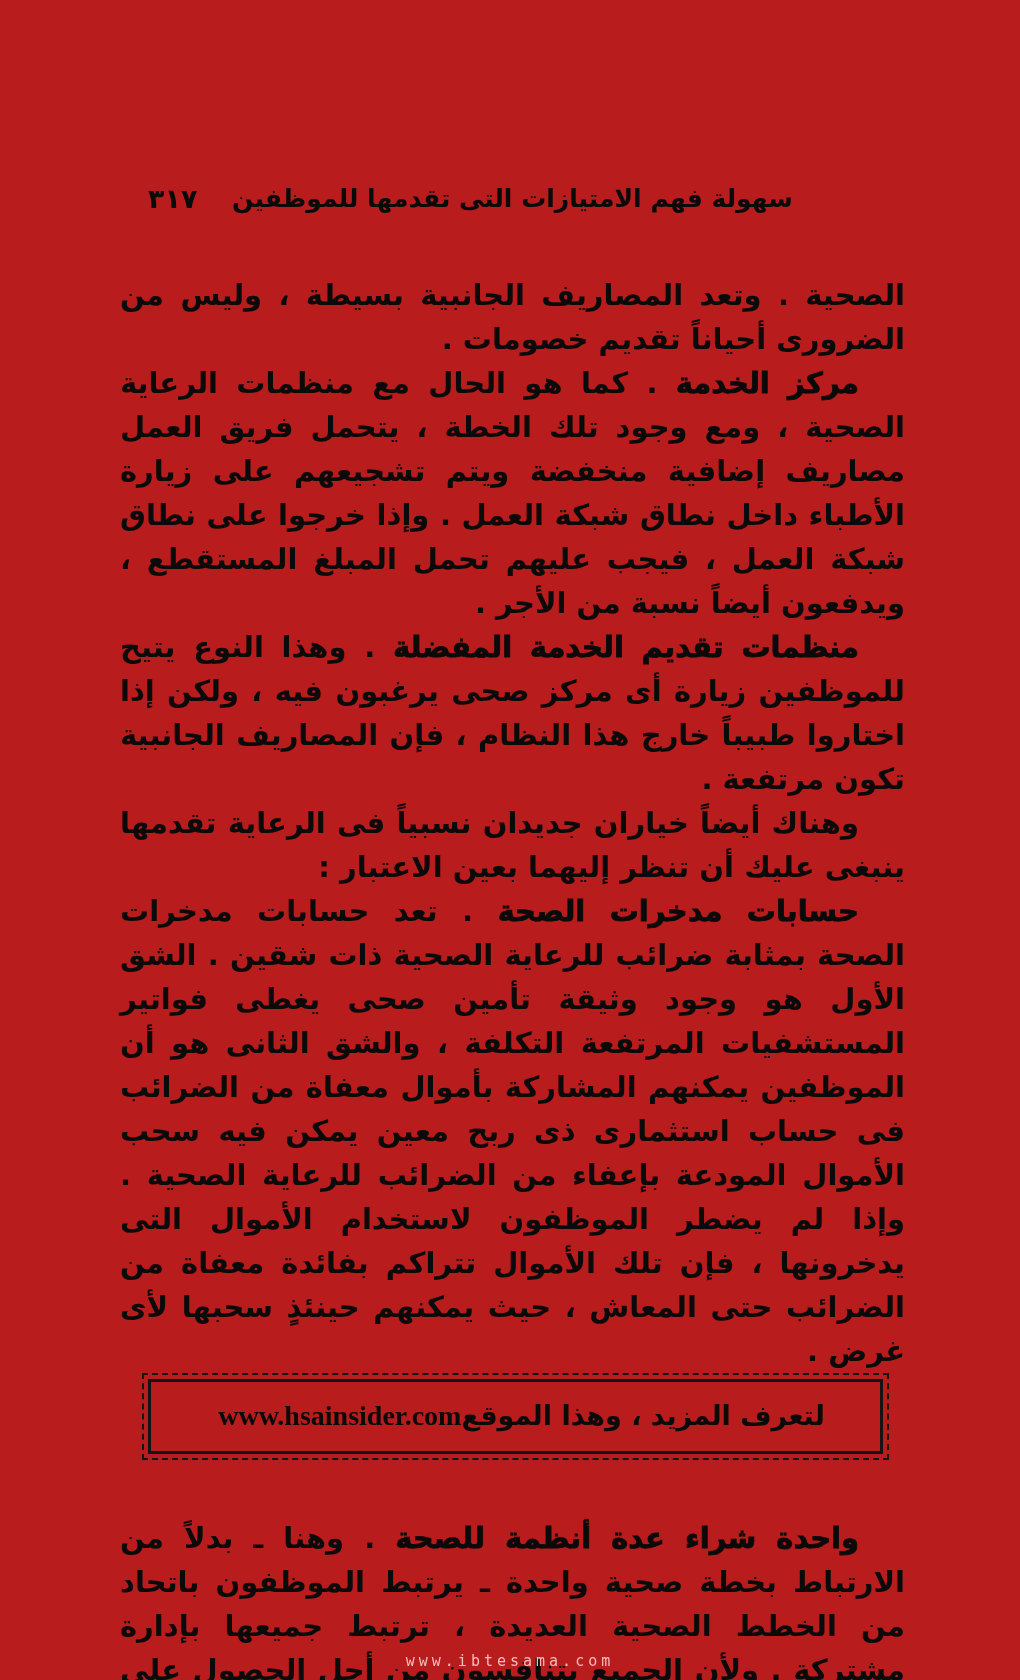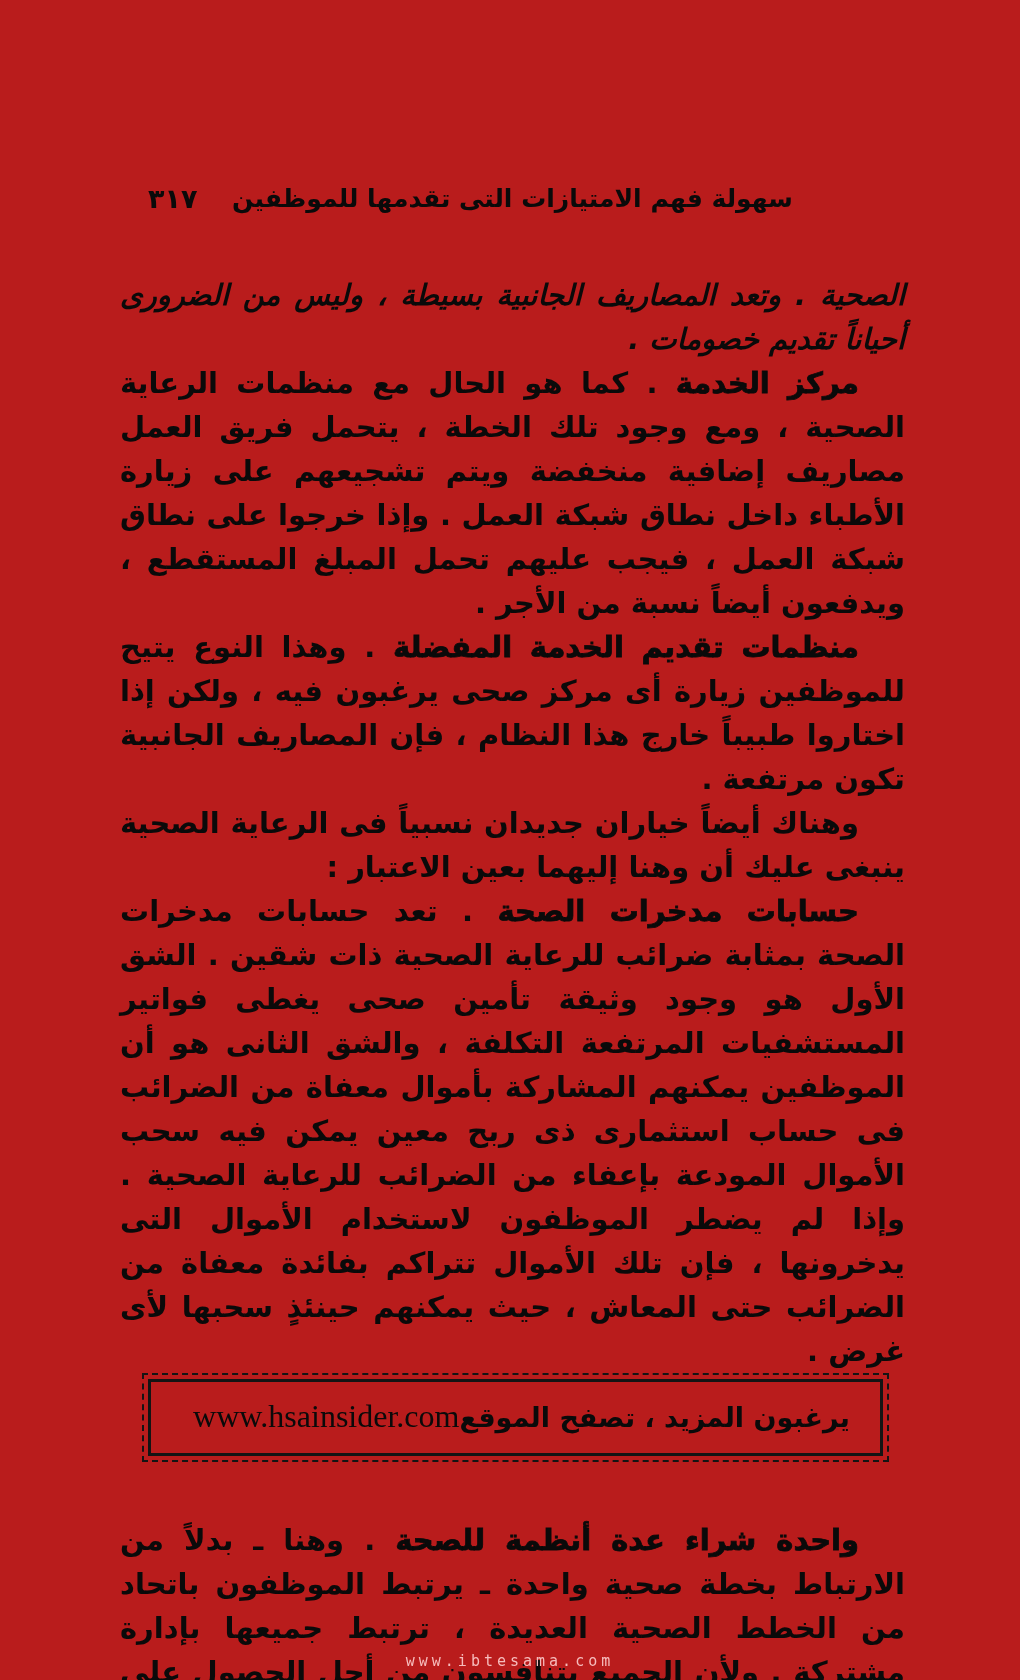--- a/index.html
+++ b/index.html
@@ -46,43 +46,43 @@
   p.para {
     margin: 0;
     text-align: justify;
     text-justify: inter-word;
   }
   p.indent { text-indent: 46px; }
   .lead {
     font-weight: bold;
     -webkit-text-stroke: 0.8px #0a0a0a;
   }
-  .m-after-p1 { margin-bottom: 39px; font-style: italic; }
+  .m-after-p1 { margin-bottom: 39px; }
   .m-after-p2 { margin-bottom: 38px; }
   .m-after-p4 { margin-bottom: 56px; }
   .m-after-p5 { margin-bottom: 24px; }
   .m-after-box { margin-bottom: 56px; }
   
   .notice-outer {
     border: 2px dashed #141414;
     padding: 4px;
     margin-left: 22px;
     margin-right: 16px;
   }
   .notice-inner {
     border: 3px solid #141414;
     text-align: center;
     padding: 16px 10px 17px 10px;
     font-size: 27px;
     line-height: 36px;
   }
   .notice-url {
     font-family: "Liberation Serif", serif;
-    font-weight: normal;
-    font-size: 32px;
+    font-weight: bold;
+    font-size: 28px;
     margin-inline-start: 12px;
     unicode-bidi: embed;
     direction: ltr;
   }
   
   .watermark {
     position: absolute;
     bottom: 10px;
     left: 0;
     width: 100%;
@@ -106,27 +106,27 @@
   </header>
 
   <main class="content">
 
     <p class="para m-after-p1"><span>الصحية . وتعد المصاريف الجانبية بسيطة ، وليس من الضرورى أحياناً تقديم خصومات .</span></p>
 
     <p class="para indent"><span class="lead">مركز الخدمة</span><span> . كما هو الحال مع منظمات الرعاية الصحية ، ومع وجود تلك الخطة ، يتحمل فريق العمل مصاريف إضافية منخفضة ويتم تشجيعهم على زيارة الأطباء داخل نطاق شبكة العمل . وإذا خرجوا على نطاق شبكة العمل ، فيجب عليهم تحمل المبلغ المستقطع ، ويدفعون أيضاً نسبة من الأجر .</span></p>
 
     <p class="para indent m-after-p2"><span class="lead">منظمات تقديم الخدمة المفضلة</span><span> . وهذا النوع يتيح للموظفين زيارة أى مركز صحى يرغبون فيه ، ولكن إذا اختاروا طبيباً خارج هذا النظام ، فإن المصاريف الجانبية تكون مرتفعة .</span></p>
 
-    <p class="para indent m-after-p4"><span>وهناك أيضاً خياران جديدان نسبياً فى الرعاية الصحية ينبغى عليك أن وهنا إليهما بعين الاعتبار :</span></p>
+    <p class="para indent m-after-p4"><span>وهناك أيضاً خياران جديدان نسبياً فى الرعاية تقدمها ينبغى عليك أن تنظر إليهما بعين الاعتبار :</span></p>
 
     <p class="para indent m-after-p5"><span class="lead">حسابات مدخرات الصحة</span><span> . تعد حسابات مدخرات الصحة بمثابة ضرائب للرعاية الصحية ذات شقين . الشق الأول هو وجود وثيقة تأمين صحى يغطى فواتير المستشفيات المرتفعة التكلفة ، والشق الثانى هو أن الموظفين يمكنهم المشاركة بأموال معفاة من الضرائب فى حساب استثمارى ذى ربح معين يمكن فيه سحب الأموال المودعة بإعفاء من الضرائب للرعاية الصحية . وإذا لم يضطر الموظفون لاستخدام الأموال التى يدخرونها ، فإن تلك الأموال تتراكم بفائدة معفاة من الضرائب حتى المعاش ، حيث يمكنهم حينئذٍ سحبها لأى غرض .</span></p>
 
     <div class="notice-outer m-after-box">
       <div class="notice-inner">
-        <span>يرغبون المزيد ، تصفح الموقع</span><span class="notice-url">www.hsainsider.com</span>
+        <span>لتعرف المزيد ، وهذا الموقع</span><span class="notice-url">www.hsainsider.com</span>
       </div>
     </div>
 
     <p class="para indent"><span class="lead">واحدة شراء عدة أنظمة للصحة</span><span> . وهنا ـ بدلاً من الارتباط بخطة صحية واحدة ـ يرتبط الموظفون باتحاد من الخطط الصحية العديدة ، ترتبط جميعها بإدارة مشتركة . ولأن الجميع يتنافسون من أجل الحصول على أموال رعايتك</span></p>
 
   </main>
 
   <div class="watermark" style="color: rgb(246, 188, 188);">www.ibtesama.com</div>
 
 </div>

